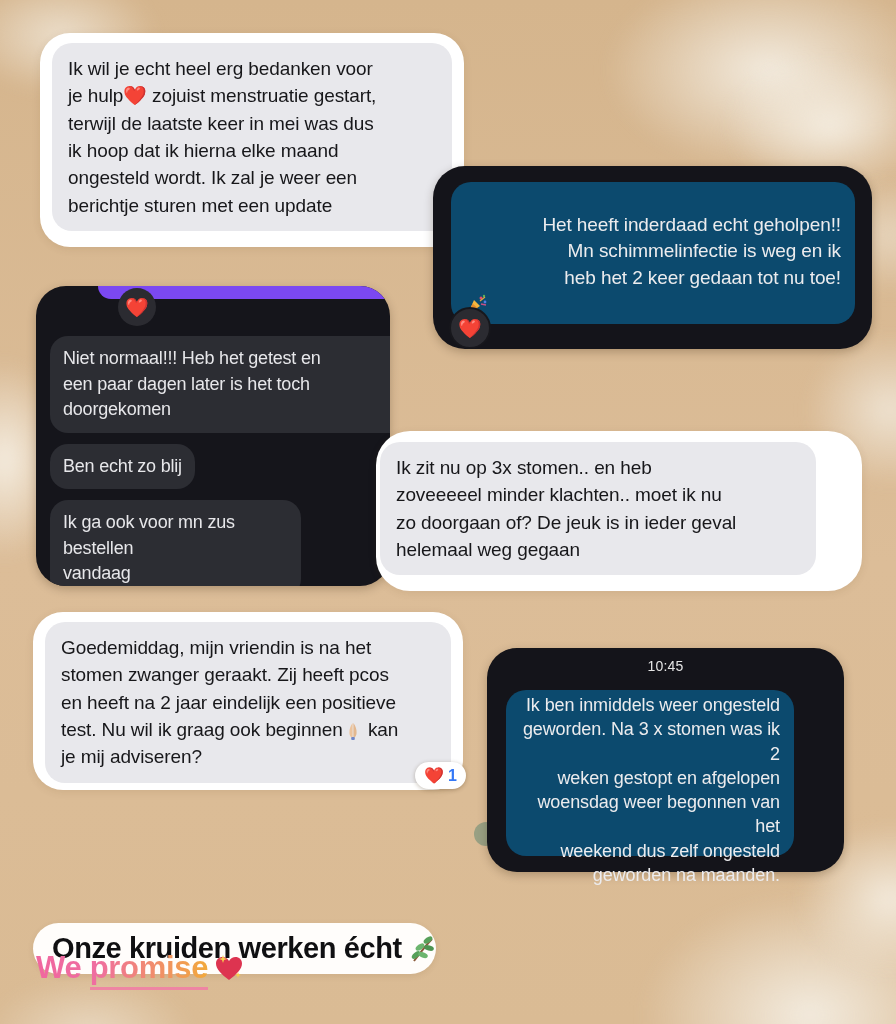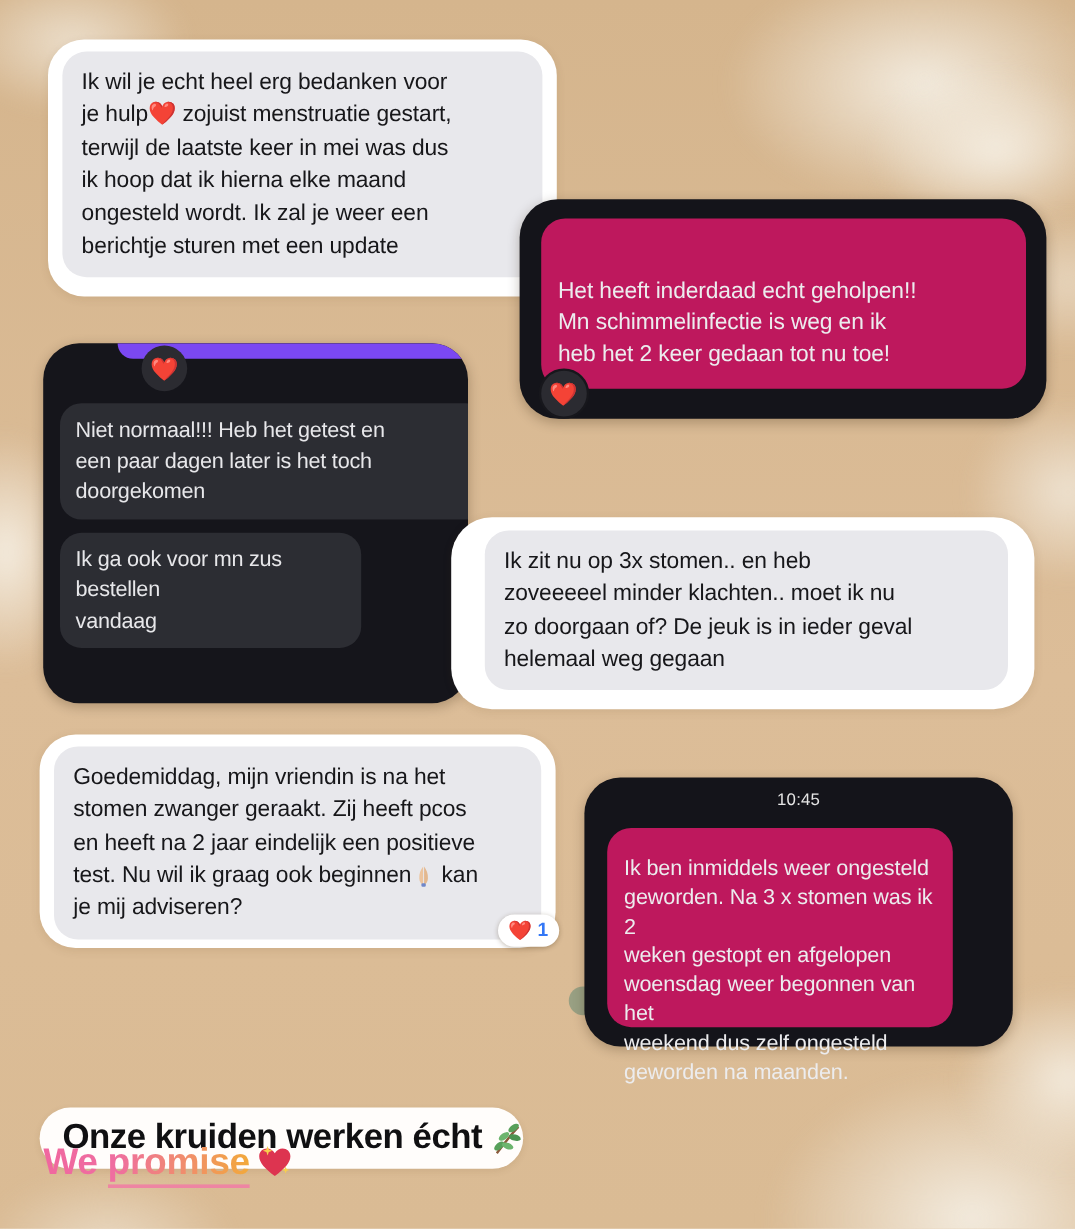--- a/index.html
+++ b/index.html
@@ -24,24 +24,25 @@
   .card-white{background:#ffffff;border-radius:30px;box-shadow:0 2px 8px rgba(90,60,20,.10);}
   .card-dark{background:#14141a;border-radius:32px;box-shadow:0 3px 10px rgba(40,25,5,.25);}
 
   .gray-bubble{
     display:inline-block;background:#e8e8ec;border-radius:20px;
     padding:12px 16px;margin:10px 12px;box-sizing:border-box;
     color:#17171a;font-size:19px;line-height:1.44;letter-spacing:-.1px;
     white-space:pre-line;
   }
   .dark-bubble{
-    position:absolute;background:#be185d;border-radius:20px;
-    padding:21px 14px;box-sizing:border-box;
+    position:absolute;background:#0c4a6e;border-radius:20px;
+    padding:3px 14px;box-sizing:border-box;
     color:#ececee;font-size:19px;line-height:1.4;letter-spacing:-.1px;
     white-space:pre-line;
+    text-align:right;
   }
   .heart-glyph{color:#ee3b2e;font-family:"DejaVu Sans",sans-serif;}
 
   
   .panel{background:#15151b;border-radius:30px;overflow:hidden;box-shadow:0 3px 10px rgba(40,25,5,.25);}
   .panel-topbar{position:absolute;top:0;left:62px;right:0;height:13px;background:#7b48f2;border-bottom-left-radius:20px;}
   .badge-circle{
     position:absolute;width:38px;height:38px;border-radius:50%;
     background:#2b2b31;display:flex;align-items:center;justify-content:center;
     font-size:19px;
@@ -126,28 +127,29 @@
 
 <div class="abs panel" style="left:36px;top:286px;width:354px;height:300px;">
   <div class="panel-topbar"></div>
   <div class="badge-circle" style="left:82px;top:2px;">
     <span class="heart-glyph">❤️</span>
   </div>
   <div class="panel-msgs">
     <div class="panel-msg" style="width:356px;">Niet normaal!!! Heb het getest en
 een paar dagen later is het toch
 doorgekomen</div>
+    <div class="panel-msg">Ben echt zo blij</div>
     <div class="panel-msg" style="width:251px;">Ik ga ook voor mn zus bestellen
 vandaag</div>
 
   </div>
 </div>
 
 <div class="abs card-white" style="left:376px;top:431px;width:486px;height:160px;border-radius:34px;">
-  <div class="gray-bubble" style="width:436px;margin:11px 28px;">Ik zit nu op 3x stomen.. en heb
+  <div class="gray-bubble" style="width:436px;margin:11px 4px;">Ik zit nu op 3x stomen.. en heb
 zoveeeeel minder klachten.. moet ik nu
 zo doorgaan of? De jeuk is in ieder geval
 helemaal weg gegaan</div>
 </div>
 
 <div class="abs card-white" style="left:33px;top:612px;width:430px;height:178px;">
   <div class="gray-bubble" style="width:406px;"><span>Goedemiddag, mijn vriendin is na het
 stomen zwanger geraakt. Zij heeft pcos
 en heeft na 2 jaar eindelijk een positieve
 test. Nu wil ik graag ook beginnen</span><svg class="emoji-svg" width="20" height="20" viewBox="0 0 20 20">

